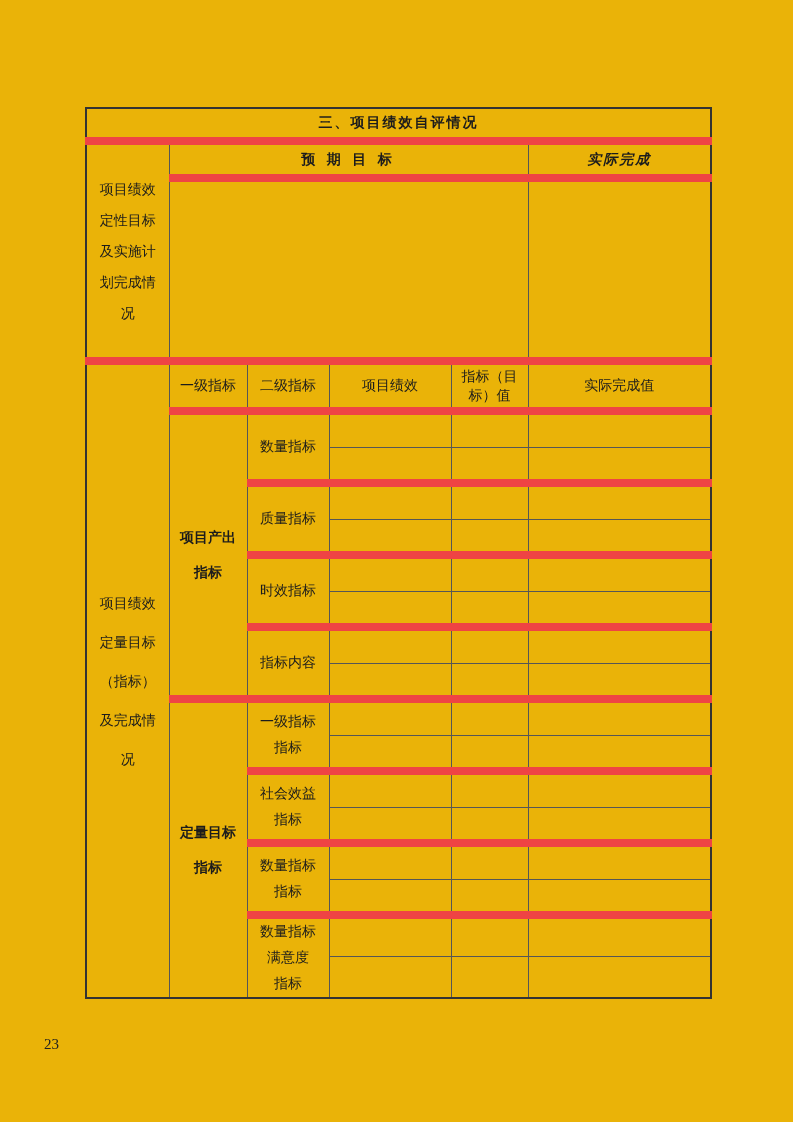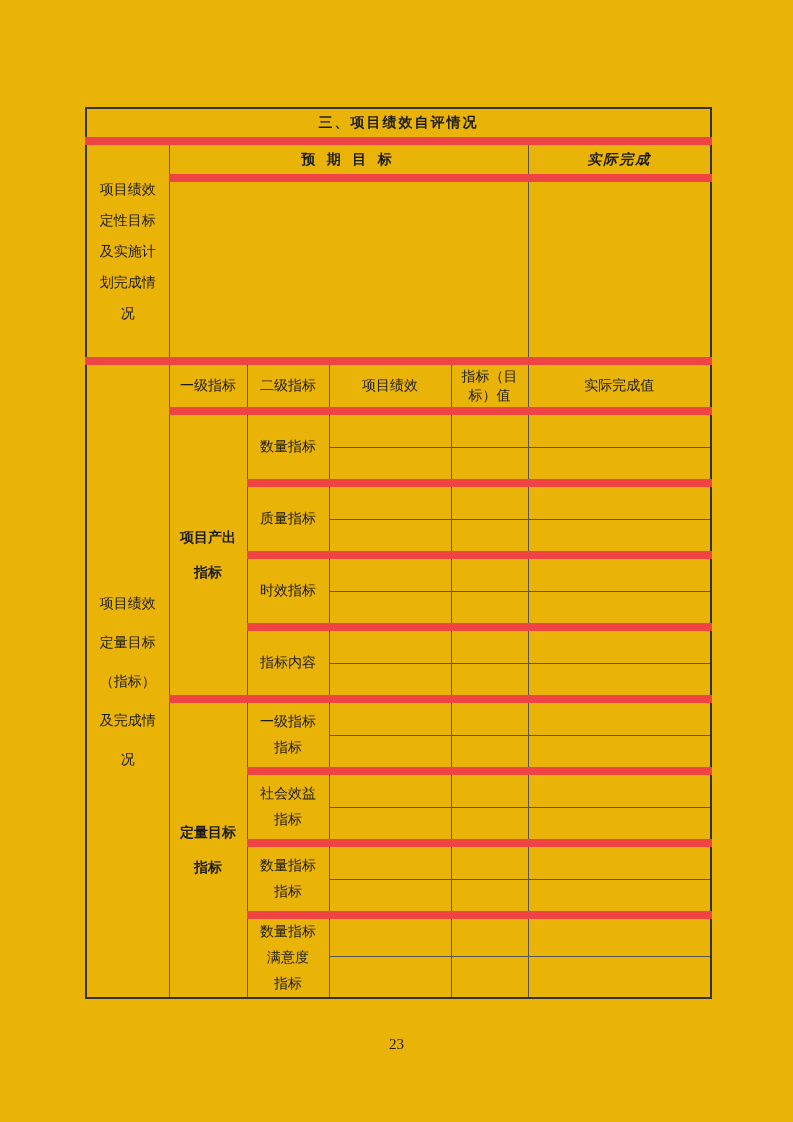--- a/index.html
+++ b/index.html
@@ -45,23 +45,24 @@
   .pre { white-space: pre-line; }
   td.side1 { line-height: 31px; }
   td.side2 { line-height: 39px; }
   td.lv1 { line-height: 35px; font-weight: bold; }
   td.lv2 { line-height: 26px; }
 
   .page-number {
     position: absolute;
     top: 1036px; left: 0;
     width: 100%;
-    text-align: center;
+    text-align: left;
     font-size: 15px;
     color: #222222;
+    padding-left: 44px;
   }
 </style>
 </head>
 <body>
 
 <div class="page">
 
   <table class="main">
     <colgroup>
       <col style="width:83px">

